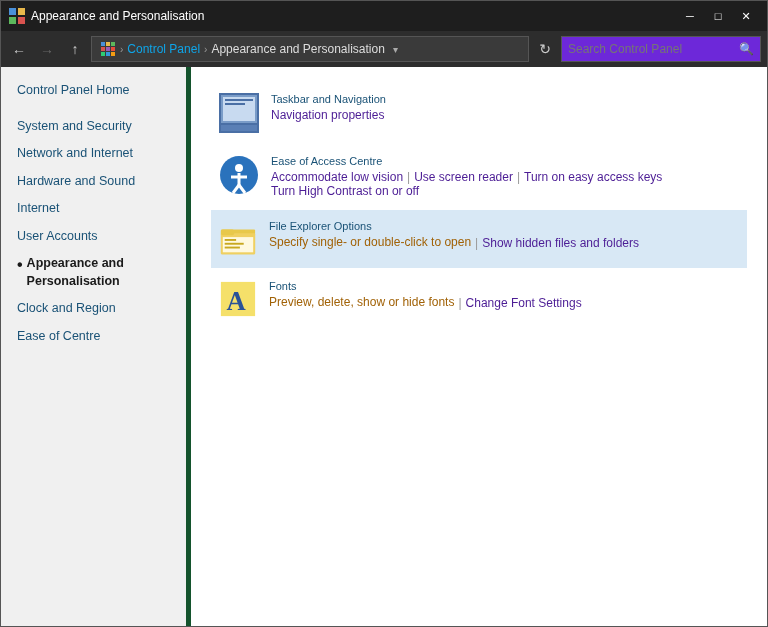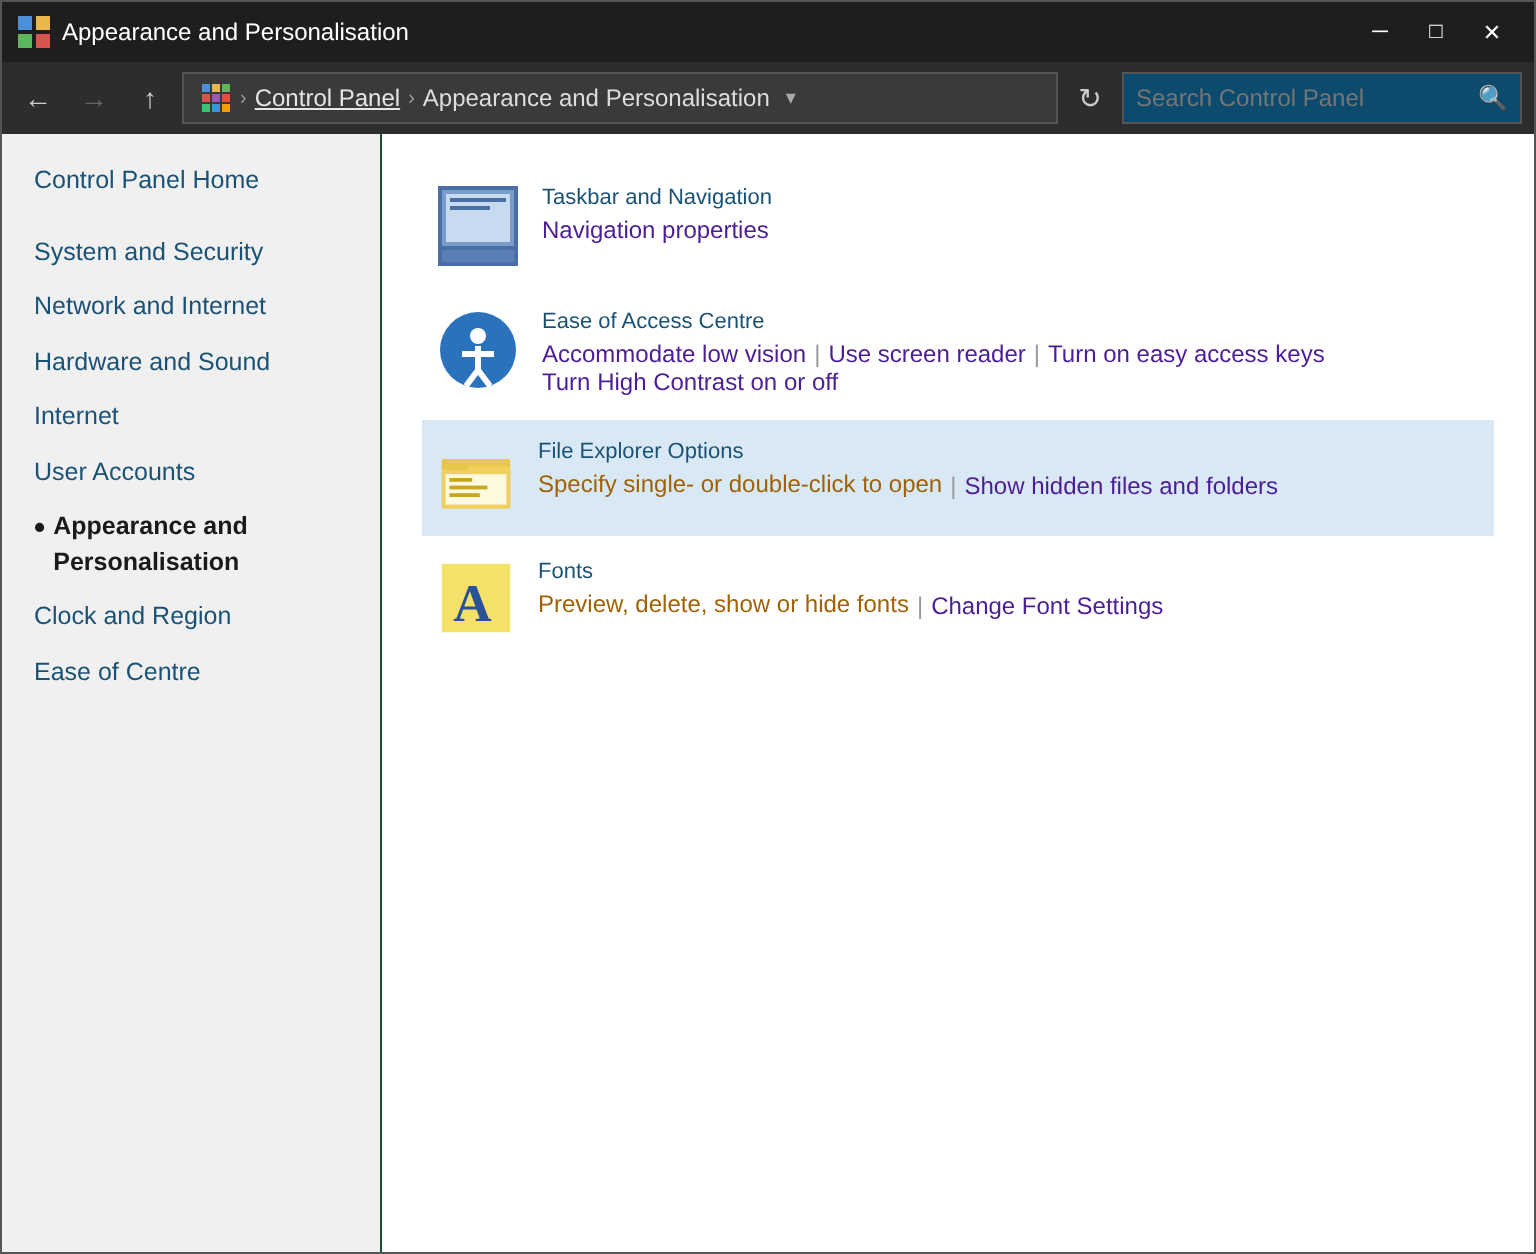--- a/index.html
+++ b/index.html
@@ -114,23 +114,22 @@
       height: 16px;
       flex-shrink: 0;
     }
 
     .breadcrumb-sep {
       color: #999;
       font-size: 10px;
     }
 
     .breadcrumb-link {
-      color: #e5e5e5;
-      cursor: pointer;
-      text-decoration: underline;
+      color: #0ea5e9;
+      cursor: pointer;
     }
 
     .breadcrumb-current {
       color: #ddd;
     }
 
     .breadcrumb-dropdown {
       margin-left: 4px;
       color: #aaa;
       font-size: 10px;
@@ -146,21 +145,21 @@
       cursor: pointer;
       font-size: 14px;
       display: flex;
       align-items: center;
       justify-content: center;
     }
 
     .search-box {
       height: 26px;
       width: 200px;
-      background: #0c4a6e;
+      background: #6d28d9;
       border: 1px solid #555;
       display: flex;
       align-items: center;
       padding: 0 6px;
       gap: 4px;
     }
 
     .search-input {
       background: transparent;
       border: none;
@@ -182,21 +181,21 @@
       display: flex;
       flex: 1;
       overflow: hidden;
       background: #ffffff;
     }
 
     
     .sidebar {
       width: 190px;
       background: #f0f0f0;
-      border-right: 1px solid #14532d;
+      border-right: 5px solid #14532d;
       padding: 10px 0;
       flex-shrink: 0;
       overflow-y: auto;
     }
 
     .sidebar-item {
       padding: 5px 16px;
       color: #1a5276;
       font-size: 12.5px;
       cursor: pointer;

